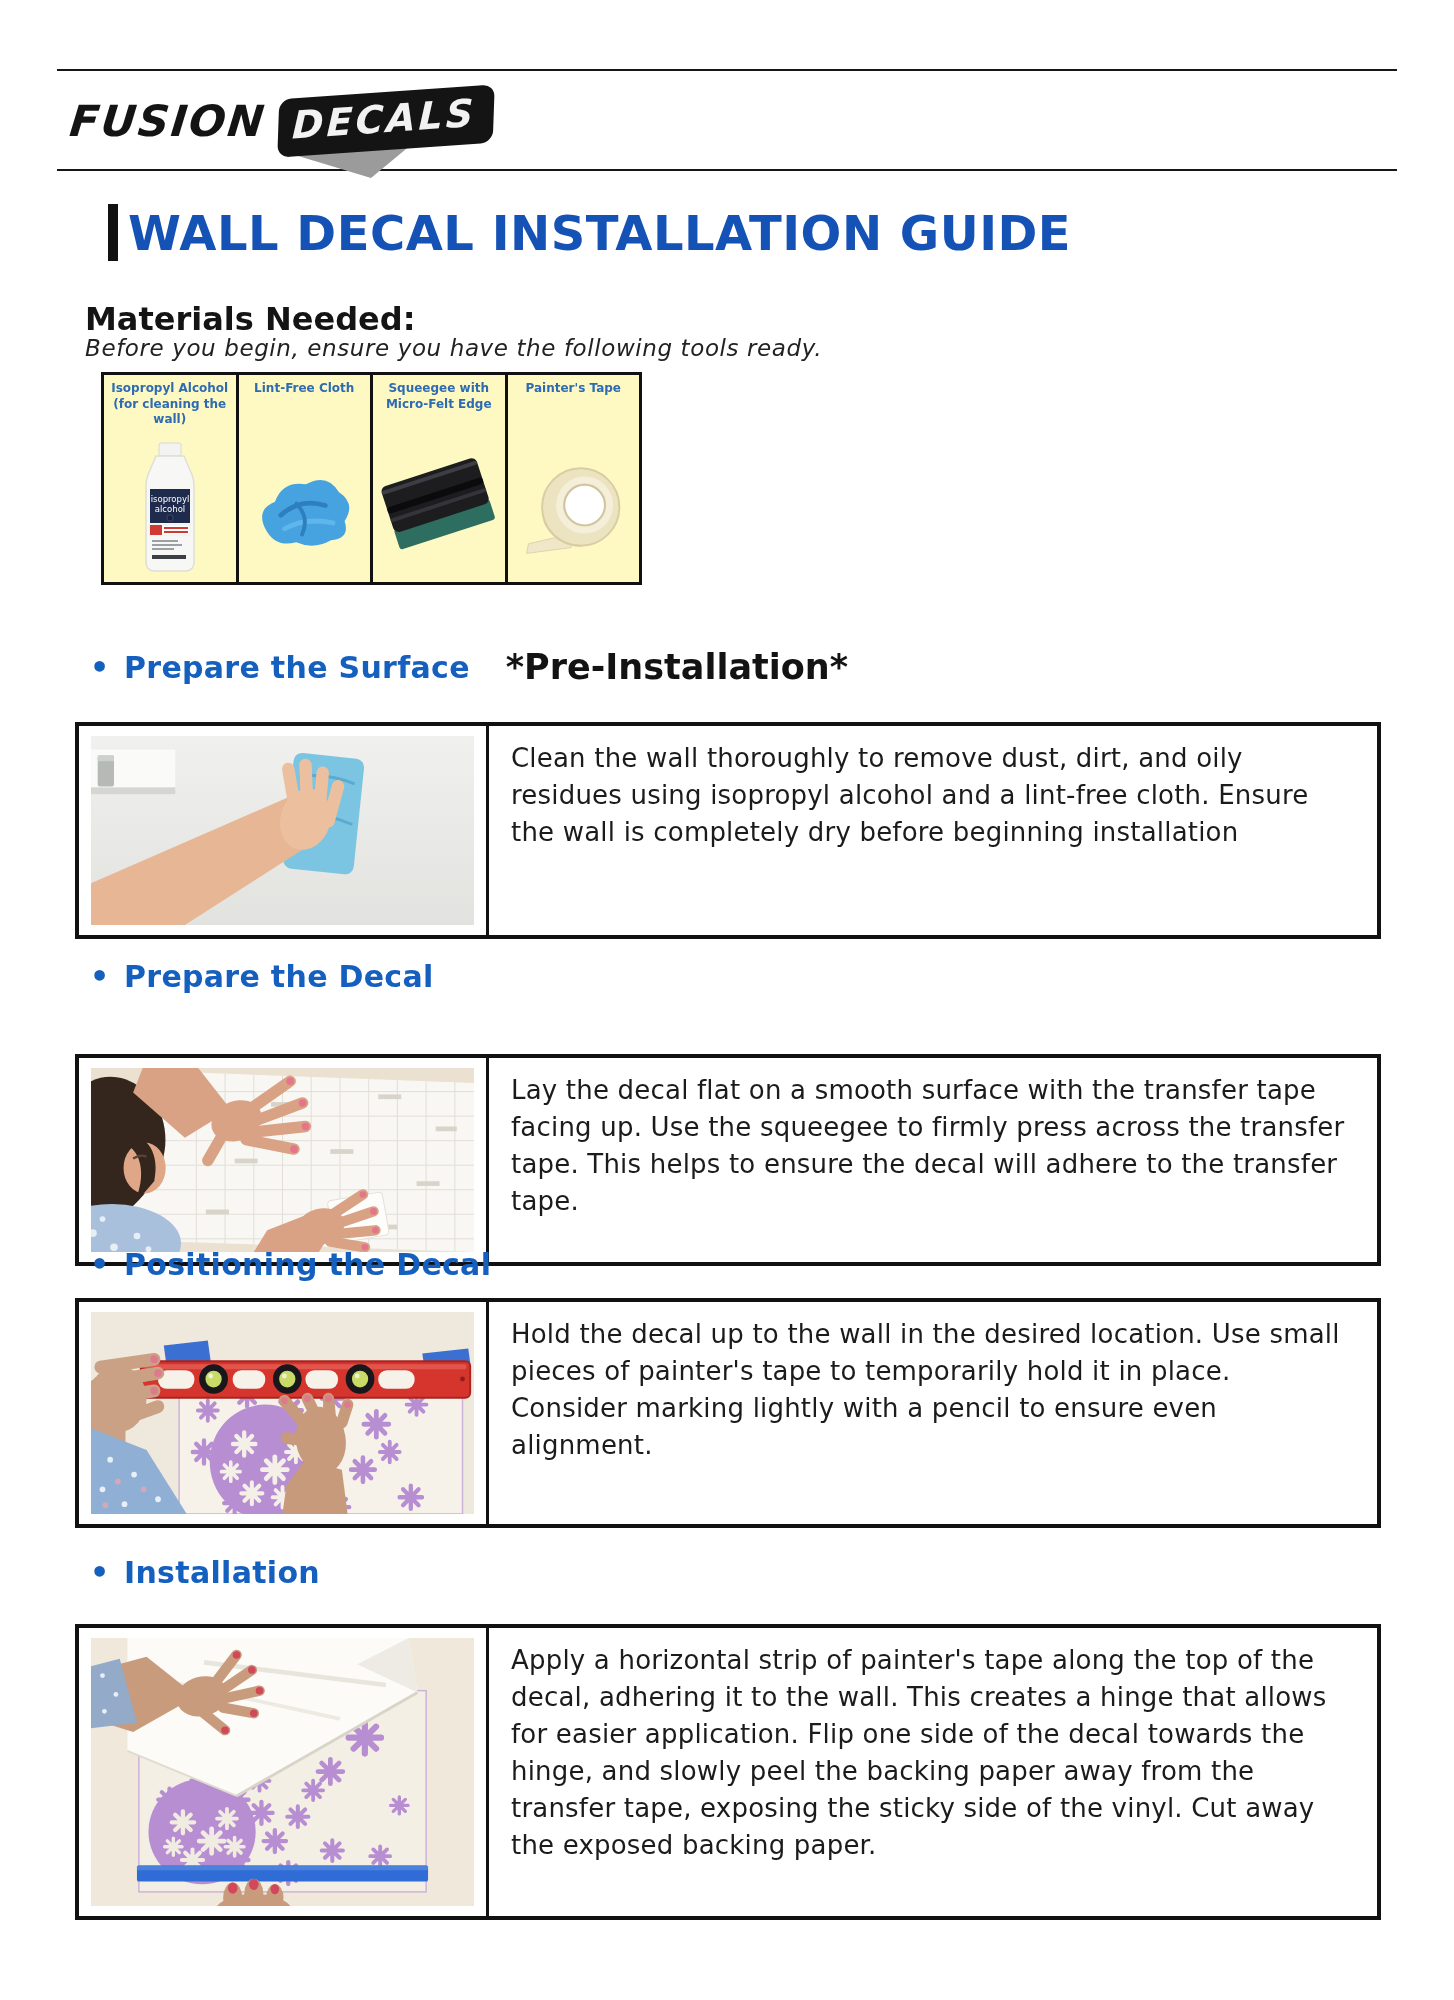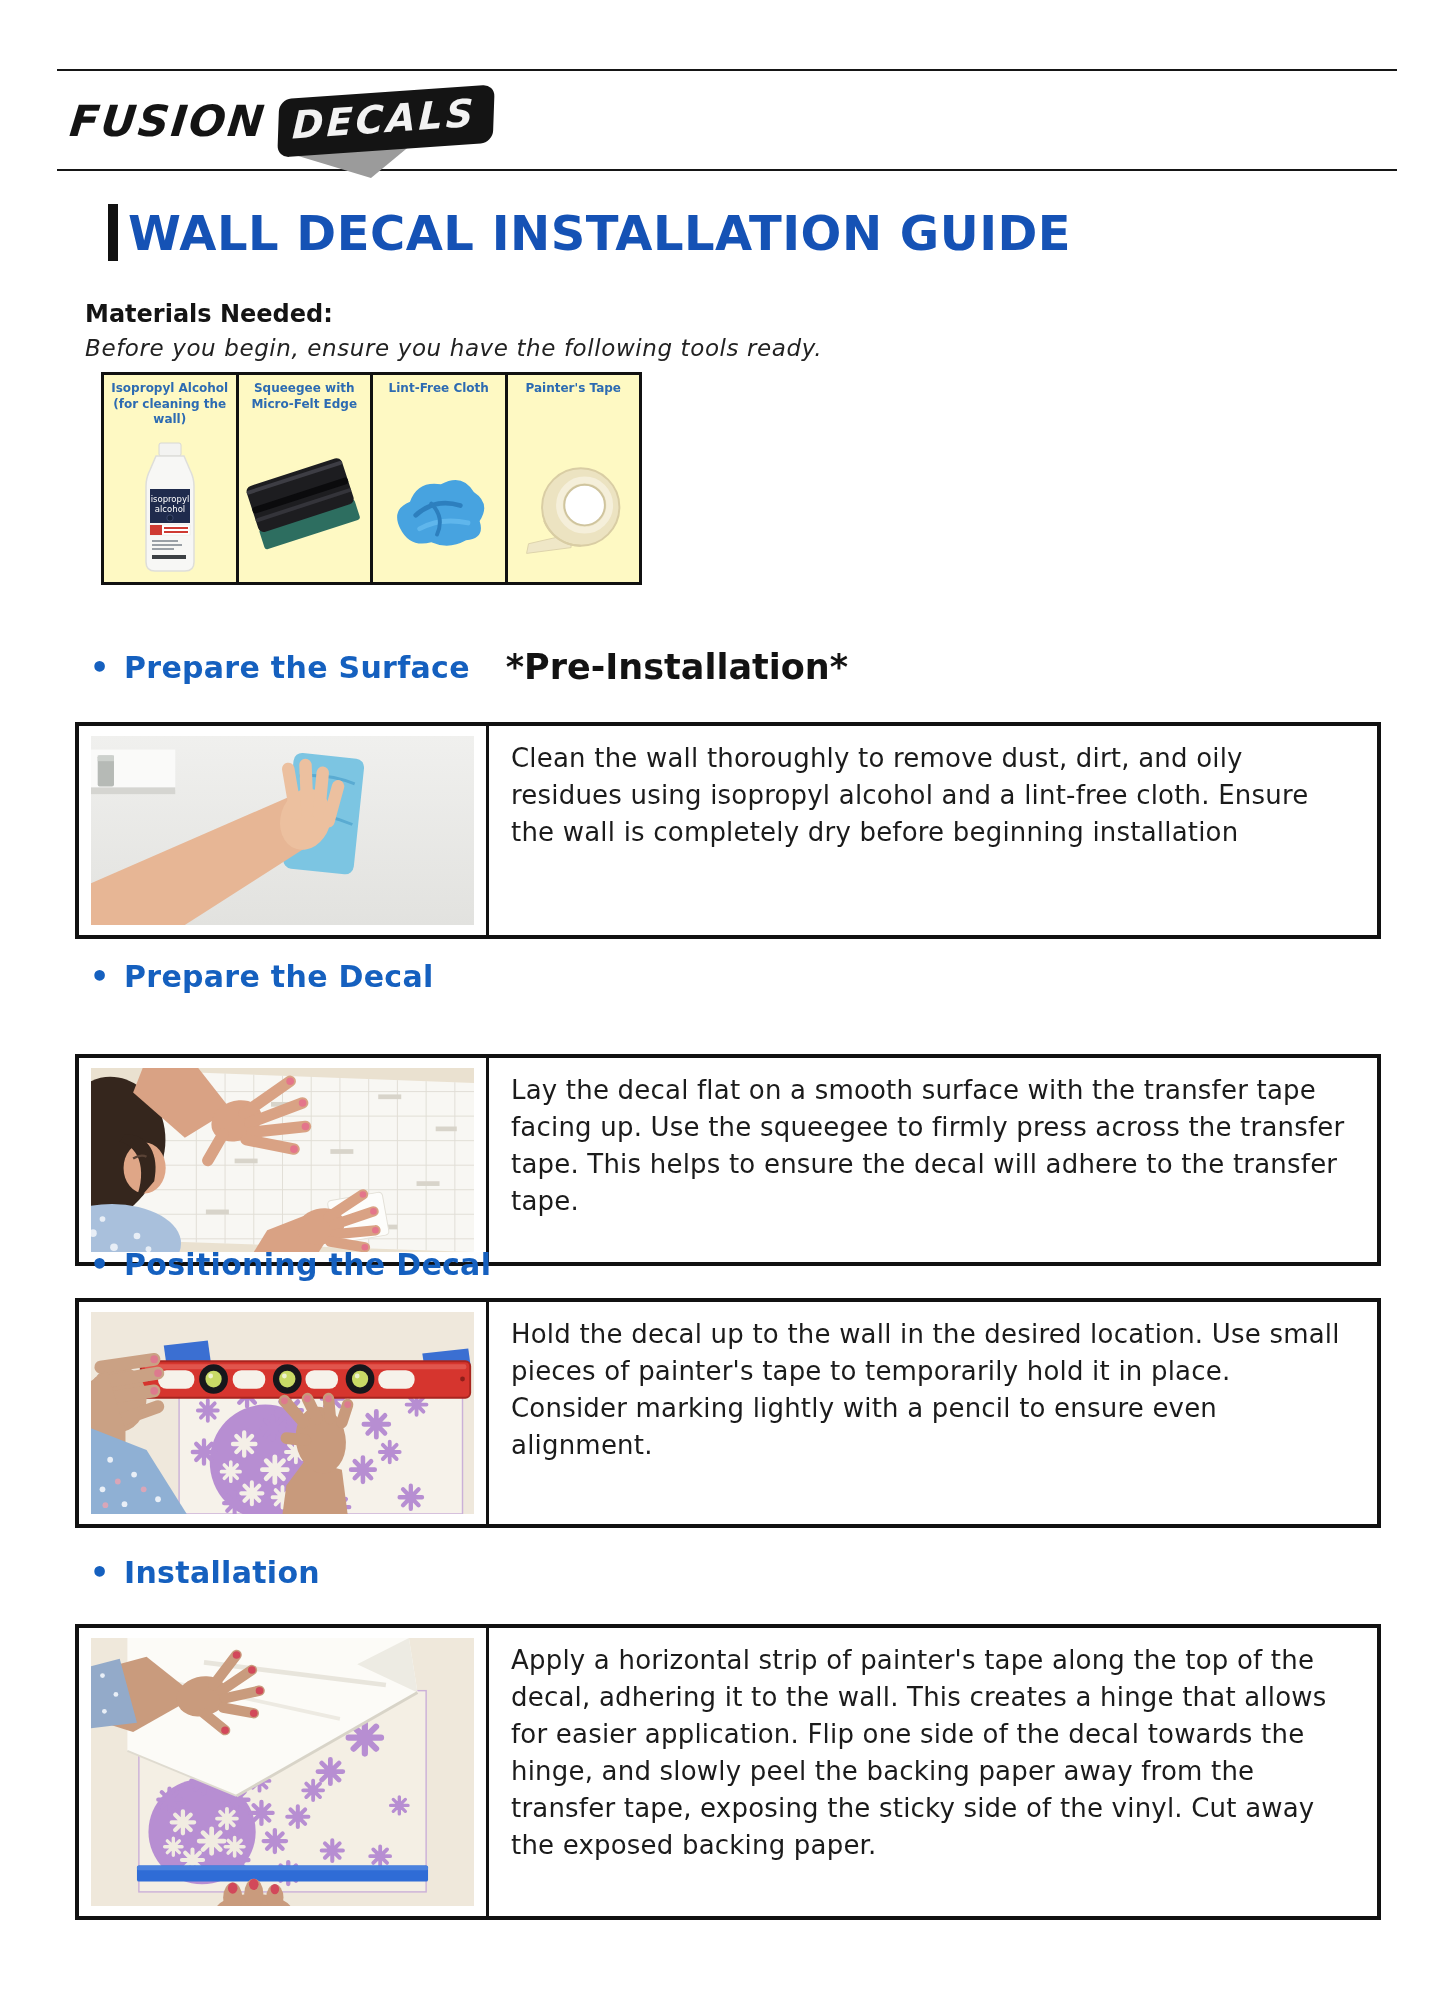--- a/index.html
+++ b/index.html
@@ -21,21 +21,21 @@
     border-radius:12px; padding:5px 18px 9px 14px; transform:rotate(-4deg) skewX(-6deg); }
   .logo-word2 { font-style:italic; font-weight:bold; font-size:38px; letter-spacing:3px; color:#f2f2f2; }
   .logo-peel { position:absolute; z-index:1; left:210px; top:48px; width:130px; height:46px;
     background:#9b9b9b; clip-path:polygon(8% 0, 100% 30%, 70% 100%, 0 40%); }
 
   
   .title-row { position:absolute; top:204px; left:84px; display:flex; align-items:center; gap:10px;padding-left:24px; }
   .title-bar { width:10px; height:57px; background:#111; }
   .title-text { font-weight:bold; font-size:48px; letter-spacing:.5px; color:#1552b5; white-space:nowrap; }
 
-  .mat-heading { position:absolute; top:300px; left:85px; font-weight:bold; font-size:24px; color:#141414; }
+  .mat-heading { position:absolute; top:300px; left:85px; font-weight:bold; font-size:32px; color:#141414; }
   .mat-intro { position:absolute; top:335px; left:85px; font-style:italic; font-size:23px;
     letter-spacing:.6px; color:#222; }
 
   
   .materials-table { position:absolute; top:372px; left:101px; width:541px; height:213px;
     border:3px solid #111; display:flex; background:#fef9c3; }
   .mat-cell { flex:1; border-right:3px solid #111; display:flex; flex-direction:column; align-items:center; }
   .mat-cell:last-child { border-right:none; }
   .mat-label { padding:6px 3px 0; min-height:62px; font-weight:bold; font-size:12px; line-height:1.3;
     color:#2d6bb2; text-align:center; }
@@ -106,42 +106,42 @@
           <rect x="39" y="90" width="24" height="2" fill="#cf3a32"></rect>
           <rect x="27" y="99" width="26" height="2" fill="#9aa0a6"></rect>
           <rect x="27" y="103" width="30" height="2" fill="#9aa0a6"></rect>
           <rect x="27" y="107" width="22" height="2" fill="#9aa0a6"></rect>
           <rect x="27" y="114" width="34" height="4" fill="#3c4043"></rect>
         </svg>
       </div>
     </div>
 
     <div class="mat-cell">
+      <div class="mat-label">Lint-Free Cloth</div>
+      <div class="mat-img">
+        <svg width="116" height="92" viewBox="0 0 120 95">
+          <path d="M20,70 Q10,50 30,42 Q38,20 62,24 Q84,12 96,32 Q114,44 102,62 Q108,80 88,82 Q70,92 52,84 Q30,90 20,70 Z" fill="#47a3e0"></path>
+          <path d="M36,56 Q56,38 82,46" stroke="#2d7fbe" stroke-width="5" fill="none" stroke-linecap="round"></path>
+          <path d="M40,70 Q62,58 90,64" stroke="#5fb6ec" stroke-width="5" fill="none" stroke-linecap="round"></path>
+          <path d="M52,44 Q66,58 58,76" stroke="#2d7fbe" stroke-width="4" fill="none" stroke-linecap="round"></path>
+        </svg>
+      </div>
+    </div>
+
+    <div class="mat-cell">
       <div class="mat-label">Squeegee with Micro-Felt Edge</div>
       <div class="mat-img">
         <svg width="116" height="104" viewBox="0 0 120 108">
           <g transform="rotate(-18 60 54)">
             <rect x="8" y="62" width="104" height="22" rx="3" fill="#2d6e60"></rect>
             <rect x="8" y="16" width="104" height="50" rx="6" fill="#1d1d20"></rect>
             <rect x="8" y="20" width="104" height="4" rx="2" fill="#3d3d44"></rect>
             <rect x="8" y="38" width="104" height="7" rx="3" fill="#0b0b0d"></rect>
             <rect x="8" y="50" width="104" height="4" rx="2" fill="#34343a"></rect>
           </g>
-        </svg>
-      </div>
-    </div>
-
-    <div class="mat-cell">
-      <div class="mat-label">Lint-Free Cloth</div>
-      <div class="mat-img">
-        <svg width="116" height="92" viewBox="0 0 120 95">
-          <path d="M20,70 Q10,50 30,42 Q38,20 62,24 Q84,12 96,32 Q114,44 102,62 Q108,80 88,82 Q70,92 52,84 Q30,90 20,70 Z" fill="#47a3e0"></path>
-          <path d="M36,56 Q56,38 82,46" stroke="#2d7fbe" stroke-width="5" fill="none" stroke-linecap="round"></path>
-          <path d="M40,70 Q62,58 90,64" stroke="#5fb6ec" stroke-width="5" fill="none" stroke-linecap="round"></path>
-          <path d="M52,44 Q66,58 58,76" stroke="#2d7fbe" stroke-width="4" fill="none" stroke-linecap="round"></path>
         </svg>
       </div>
     </div>
 
     <div class="mat-cell">
       <div class="mat-label">Painter's Tape</div>
       <div class="mat-img">
         <svg width="116" height="98" viewBox="0 0 120 100">
           <polygon points="14,88 58,78 58,92 12,98" fill="#efe7c7" stroke="#ddd2ab" stroke-width="1"></polygon>
           <circle cx="68" cy="50" r="40" fill="#ece3c1" stroke="#d9cda4" stroke-width="2"></circle>

